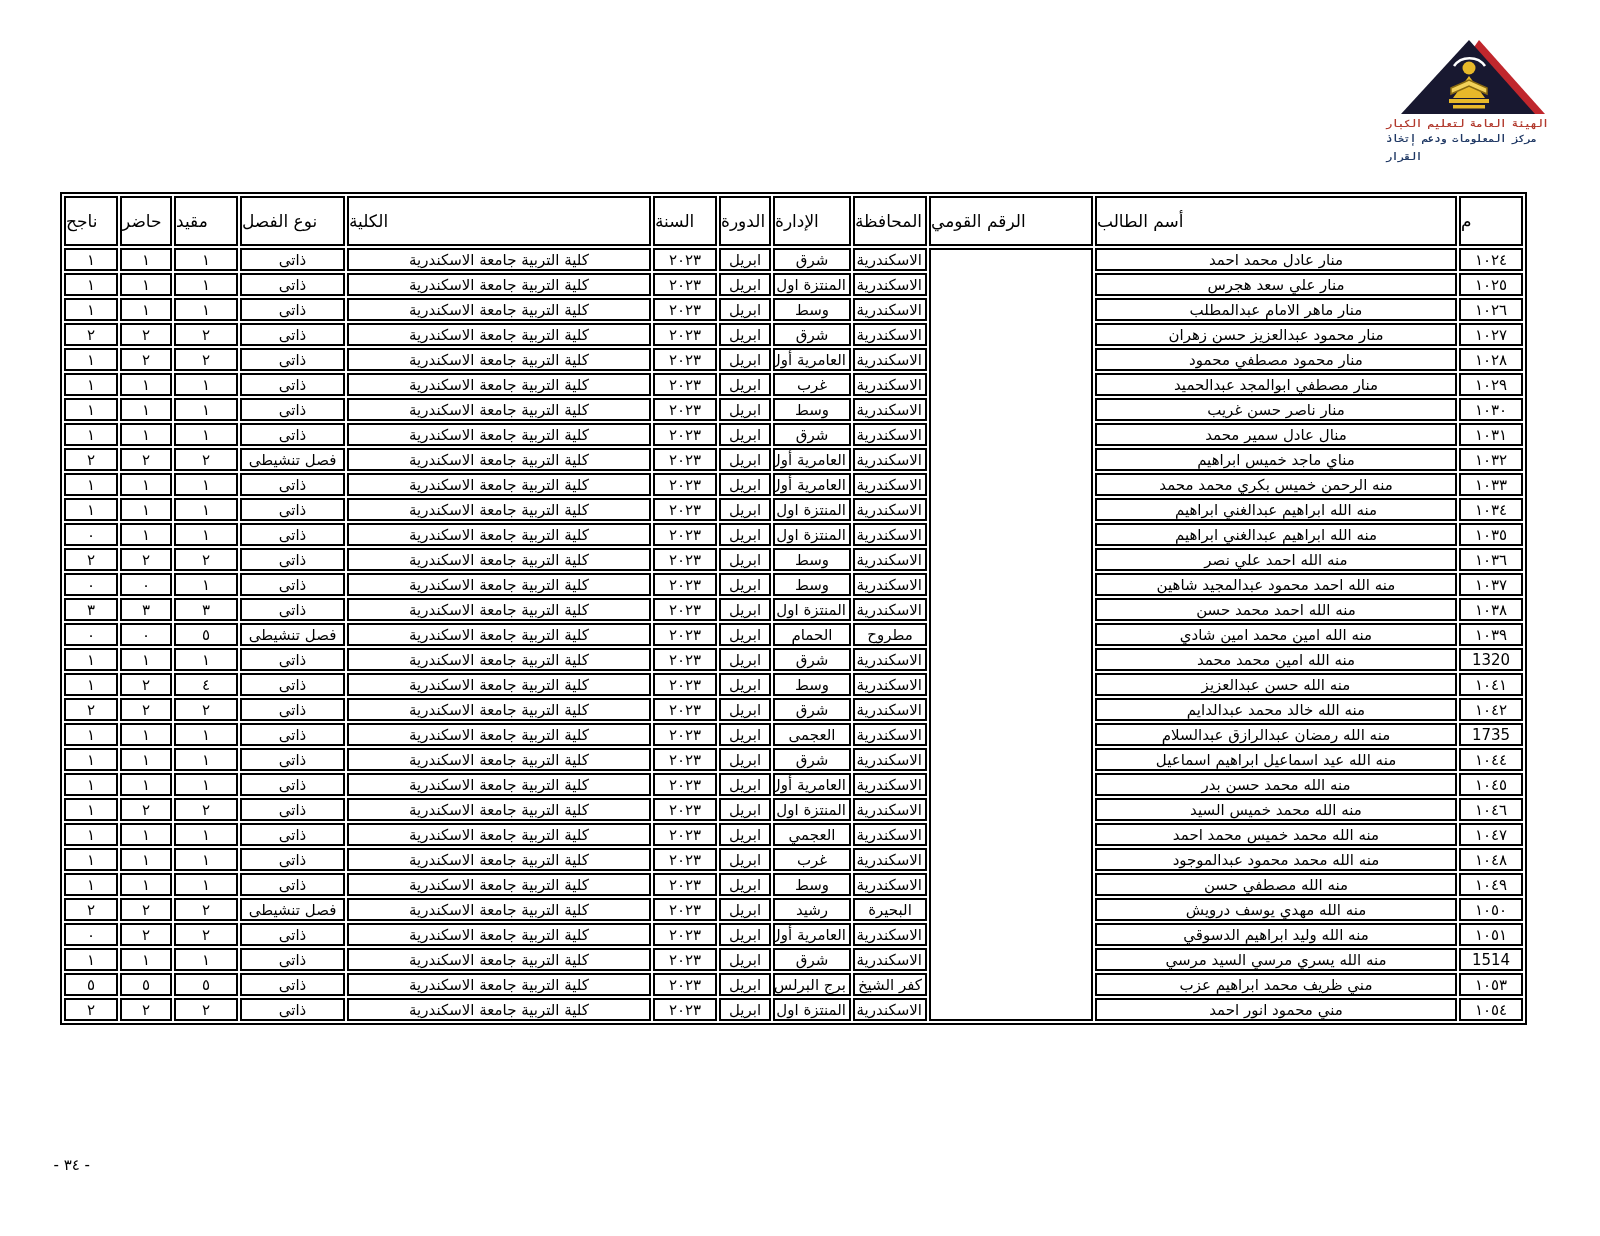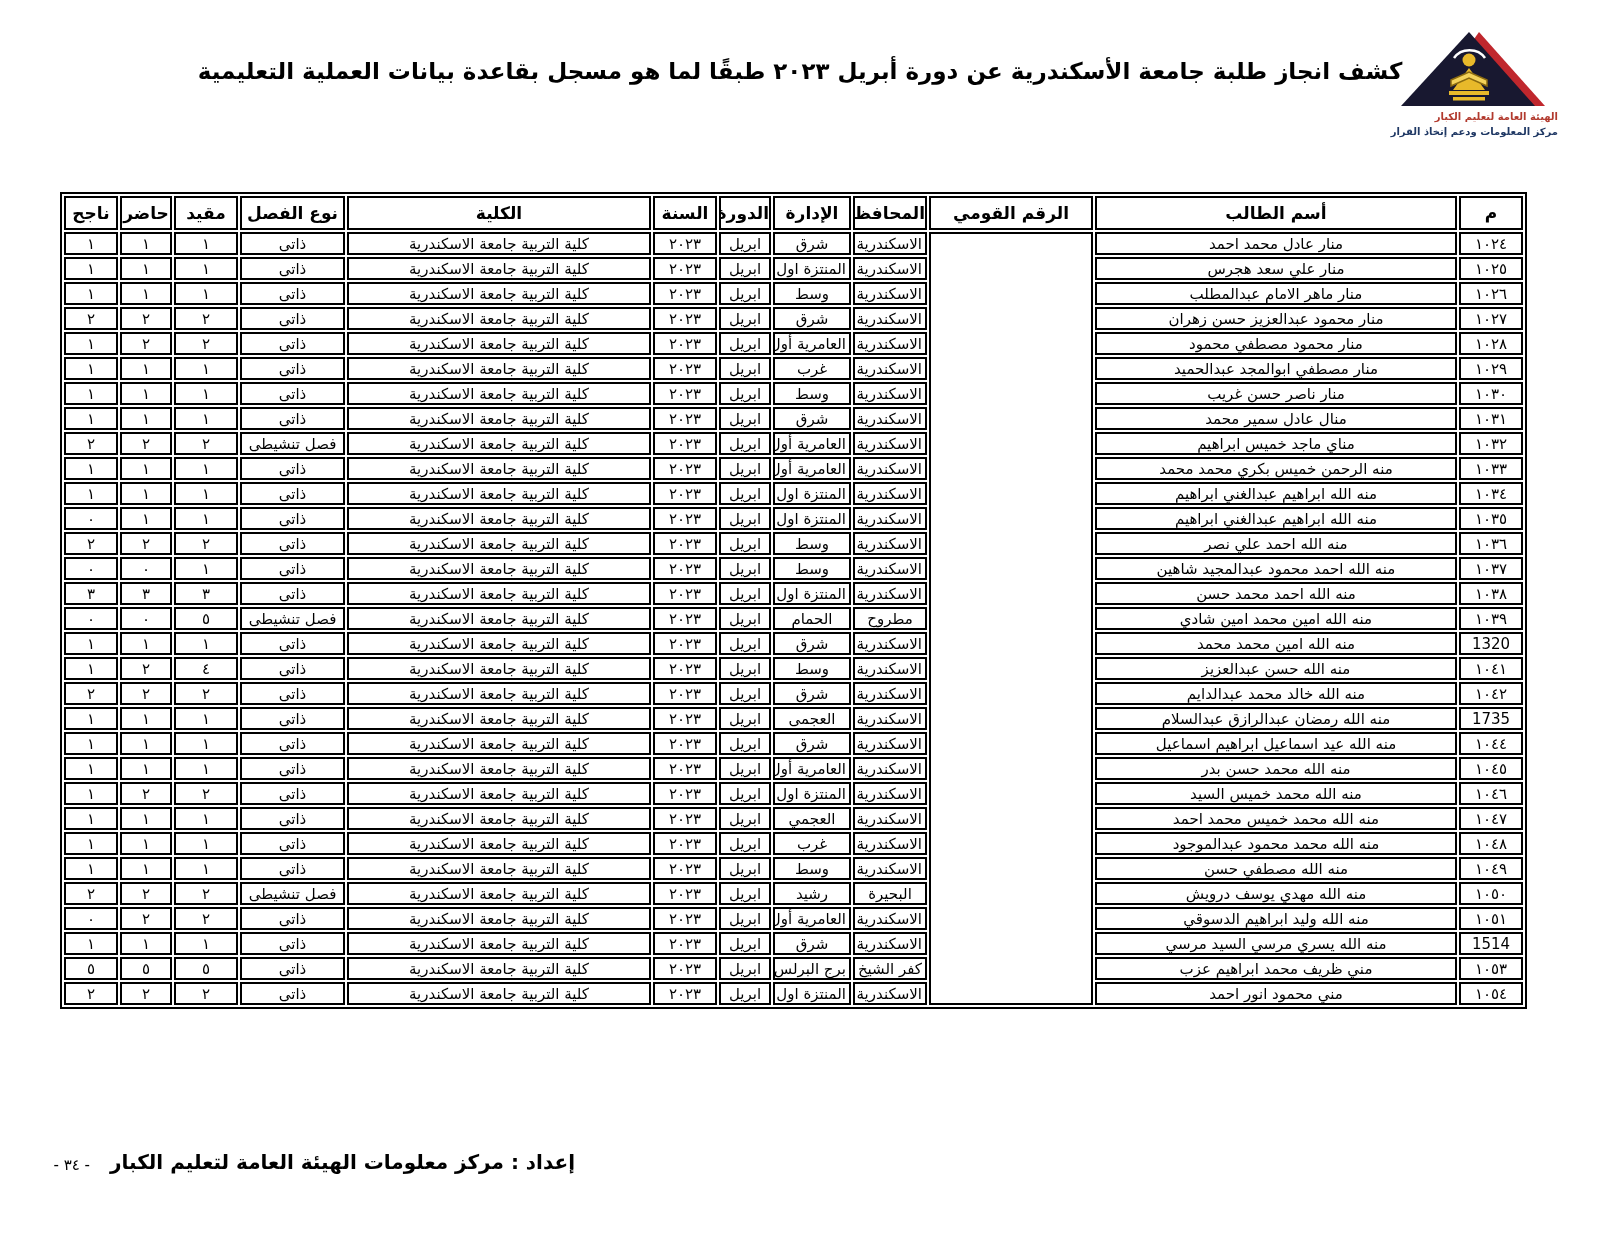--- a/index.html
+++ b/index.html
@@ -10,38 +10,39 @@
     font-family:"DejaVu Sans", sans-serif; color:#000;
     direction:rtl;
   }
   .doc-title {
     position:absolute; top:58px; left:0; right:0;
     text-align:center; font-size:23px; font-weight:bold;
     letter-spacing:0; direction:rtl;
   }
   
   .logo {
-    position:absolute; top:28px; right:42px; width:172px;
-    text-align:right;
+    position:absolute; top:36px; right:42px; width:172px;
+    text-align:left;
+    font-family:Liberation Mono, monospace;
   }
   .logo svg { display:block; margin:0 auto; }
   .logo-line1 { font-size:10px; font-weight:bold; color:#b23a2e; line-height:13px; }
   .logo-line2 { font-size:10px; font-weight:bold; color:#1f3864; line-height:18px; }
 
   
   table.roster {
     position:absolute; top:192px; right:73px;
     width:1465px; table-layout:fixed;
     border-collapse:separate; border-spacing:2px;
     border:2px solid #000;
     direction:rtl;
   }
   table.roster th {
-    border:2px solid #000; height:34px;
-    font-size:17px; font-weight:bold; text-align:center;
+    border:2px solid #000; height:50px;
+    font-size:17px; font-weight:normal; text-align:left;
     vertical-align:middle; background:#fff; overflow:hidden;
   }
   table.roster td {
     border:2px solid #000; height:23px; padding:0 3px;
     font-size:15px; text-align:center; vertical-align:middle;
     background:#fff; white-space:nowrap; overflow:hidden;
   }
   table.roster td.national-id { border:2px solid #000; }
   .footer-prepared {
     position:absolute; top:1150px; left:110px;
@@ -50,21 +51,20 @@
   .footer-page {
     position:absolute; top:1148px; right:1510px;
     font-size:15px; direction:ltr; white-space:nowrap;margin-top:8px;
   }
 </style>
 </head>
 <body>
 
 <div class="page">
 
-  <div class="doc-title">كشف انجاز طلبة جامعة الأسكندرية عن دورة أبريل ٢٠٢٣ طبقًا لما هو مسجل بقاعدة بيانات العملية التعليمية</div>
 
   <div class="logo">
     <svg width="150" height="82" viewBox="0 0 150 82">
       <polygon points="82,4 148,78 30,78" fill="#c0272d"></polygon>
       <polygon points="72,4 138,78 4,78" fill="#181830"></polygon>
       <path d="M57,30 A18 16 0 0 1 88,30" stroke="#ffffff" stroke-width="2.5" fill="none"></path>
       <circle cx="72" cy="32" r="6.5" fill="#e8b92a"></circle>
       <polygon points="56,62 72,40 88,62" fill="#e8b92a"></polygon>
       <path d="M54,52 L72,44 L90,52 L90,58 L72,50 L54,58 Z" fill="#f3d25a" stroke="#8a6a10" stroke-width="1.5"></path>
       <rect x="52" y="63" width="40" height="4" fill="#e8b92a"></rect>
@@ -506,16 +506,15 @@
           <td>٢٠٢٣</td>
           <td>كلية التربية جامعة الاسكندرية</td>
           <td>ذاتى</td>
           <td>٢</td>
           <td>٢</td>
           <td>٢</td>
         </tr>
       </tbody>
   </table>
 
-  <div class="footer-prepared">إعداد : مركز معلومات الهيئة العامة لتعليم الكبار</div>
   <div class="footer-page">- ٣٤ -</div>
 
 </div>
 
 </body></html>

